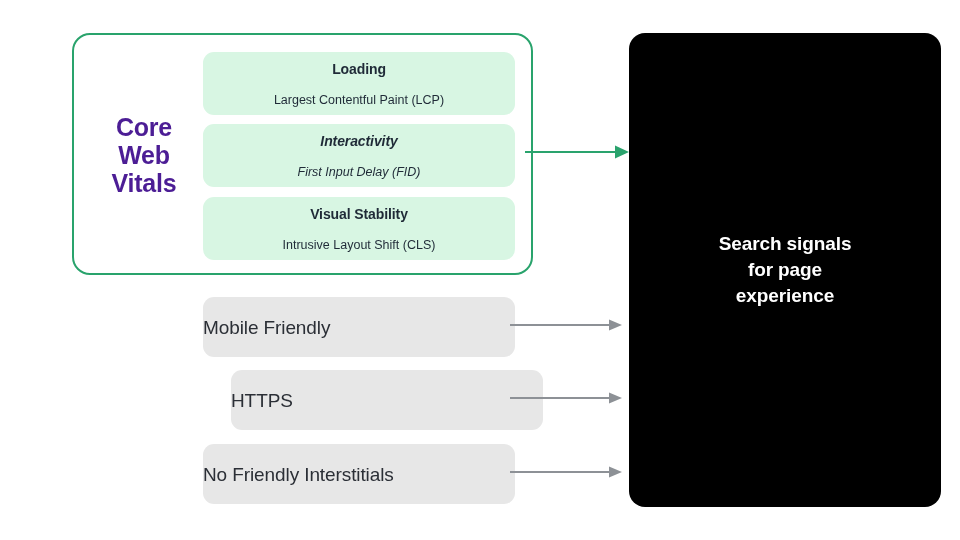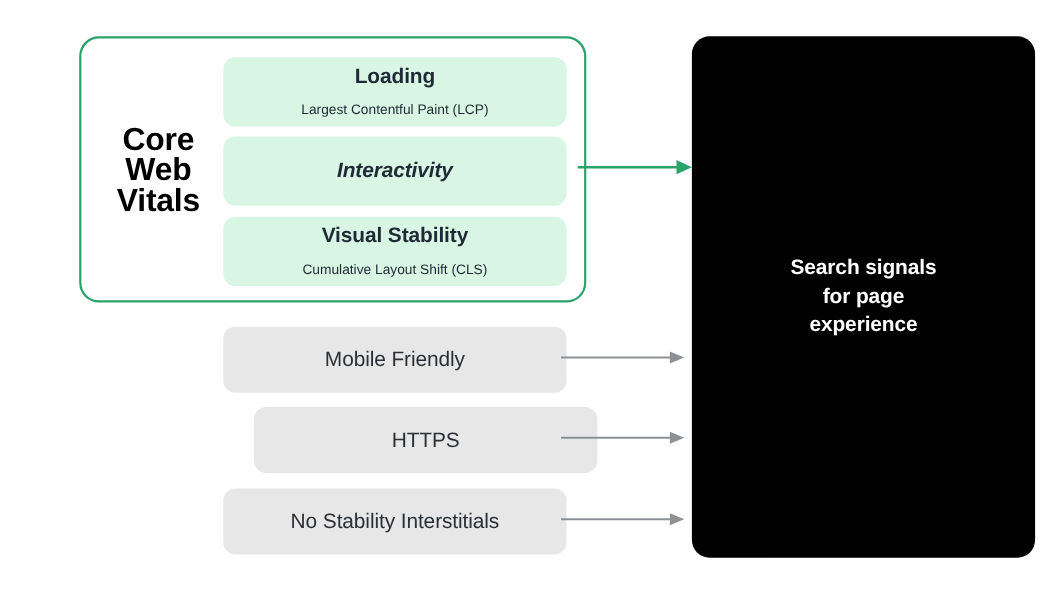--- a/index.html
+++ b/index.html
@@ -30,22 +30,22 @@
     border: 2px solid #29a36c;
     border-radius: 18px;
     background: #ffffff;
   }
   .cwv-label {
     position: absolute;
     left: 96px;
     top: 113px;
     width: 96px;
     text-align: center;
-    color: #000000;
-    font-size: 29px;
+    color: #4c1d95;
+    font-size: 25px;
     font-weight: bold;
     line-height: 28px;
     letter-spacing: -0.2px;
   }
 
   
   .metric-card {
     position: absolute;
     left: 203px;
     width: 312px;
@@ -56,21 +56,21 @@
     display: flex;
     flex-direction: column;
     align-items: center;
     justify-content: center;
   }
   .metric-card.m1 { top: 52px; }
   .metric-card.m2 { top: 124px; font-style: italic; }
   .metric-card.m3 { top: 197px; }
   .metric-title {
     color: #1f2a37;
-    font-size: 19px;
+    font-size: 14px;
     font-weight: bold;
     line-height: 23px;
     letter-spacing: -0.1px;
   }
   .metric-sub {
     color: #1f2a37;
     font-size: 12.5px;
     font-weight: normal;
     line-height: 17px;
     margin-top: 11px;
@@ -79,21 +79,21 @@
   
   .signal-card {
     position: absolute;
     left: 203px;
     width: 312px;
     height: 60px;
     background: #e7e7e7;
     border-radius: 11px;
     display: flex;
     align-items: center;
-    justify-content: center;
+    justify-content: flex-start;
   }
   .signal-card.s1 { top: 297px; }
   .signal-card.s2 { top: 370px; margin-left: 28px; }
   .signal-card.s3 { top: 444px; }
   .signal-label {
     color: #2b2f36;
     font-size: 19px;
     font-weight: normal;
     line-height: 23px;
     letter-spacing: -0.1px;
@@ -143,37 +143,38 @@
 Web
 Vitals</div>
 
   <div class="metric-card m1">
     <div class="metric-title">Loading</div>
     <div class="metric-sub">Largest Contentful Paint (LCP)</div>
   </div>
 
   <div class="metric-card m2">
     <div class="metric-title">Interactivity</div>
+    <div class="metric-sub">First Input Delay (FID)</div>
   </div>
 
   <div class="metric-card m3">
     <div class="metric-title">Visual Stability</div>
-    <div class="metric-sub">Cumulative Layout Shift (CLS)</div>
+    <div class="metric-sub">Intrusive Layout Shift (CLS)</div>
   </div>
 
   <div class="signal-card s1">
     <div class="signal-label">Mobile Friendly</div>
   </div>
 
   <div class="signal-card s2">
     <div class="signal-label">HTTPS</div>
   </div>
 
   <div class="signal-card s3">
-    <div class="signal-label">No Stability Interstitials</div>
+    <div class="signal-label">No Friendly Interstitials</div>
   </div>
 
   <div class="dest-box">
     <div class="dest-text">Search signals
 for page
 experience</div>
   </div>
 
   <svg class="arrow-svg arrow-green" width="110" height="24" viewBox="0 0 110 24">
     <line x1="0" y1="12" x2="92" y2="12" stroke="#2aa36d" stroke-width="2.2"></line>

